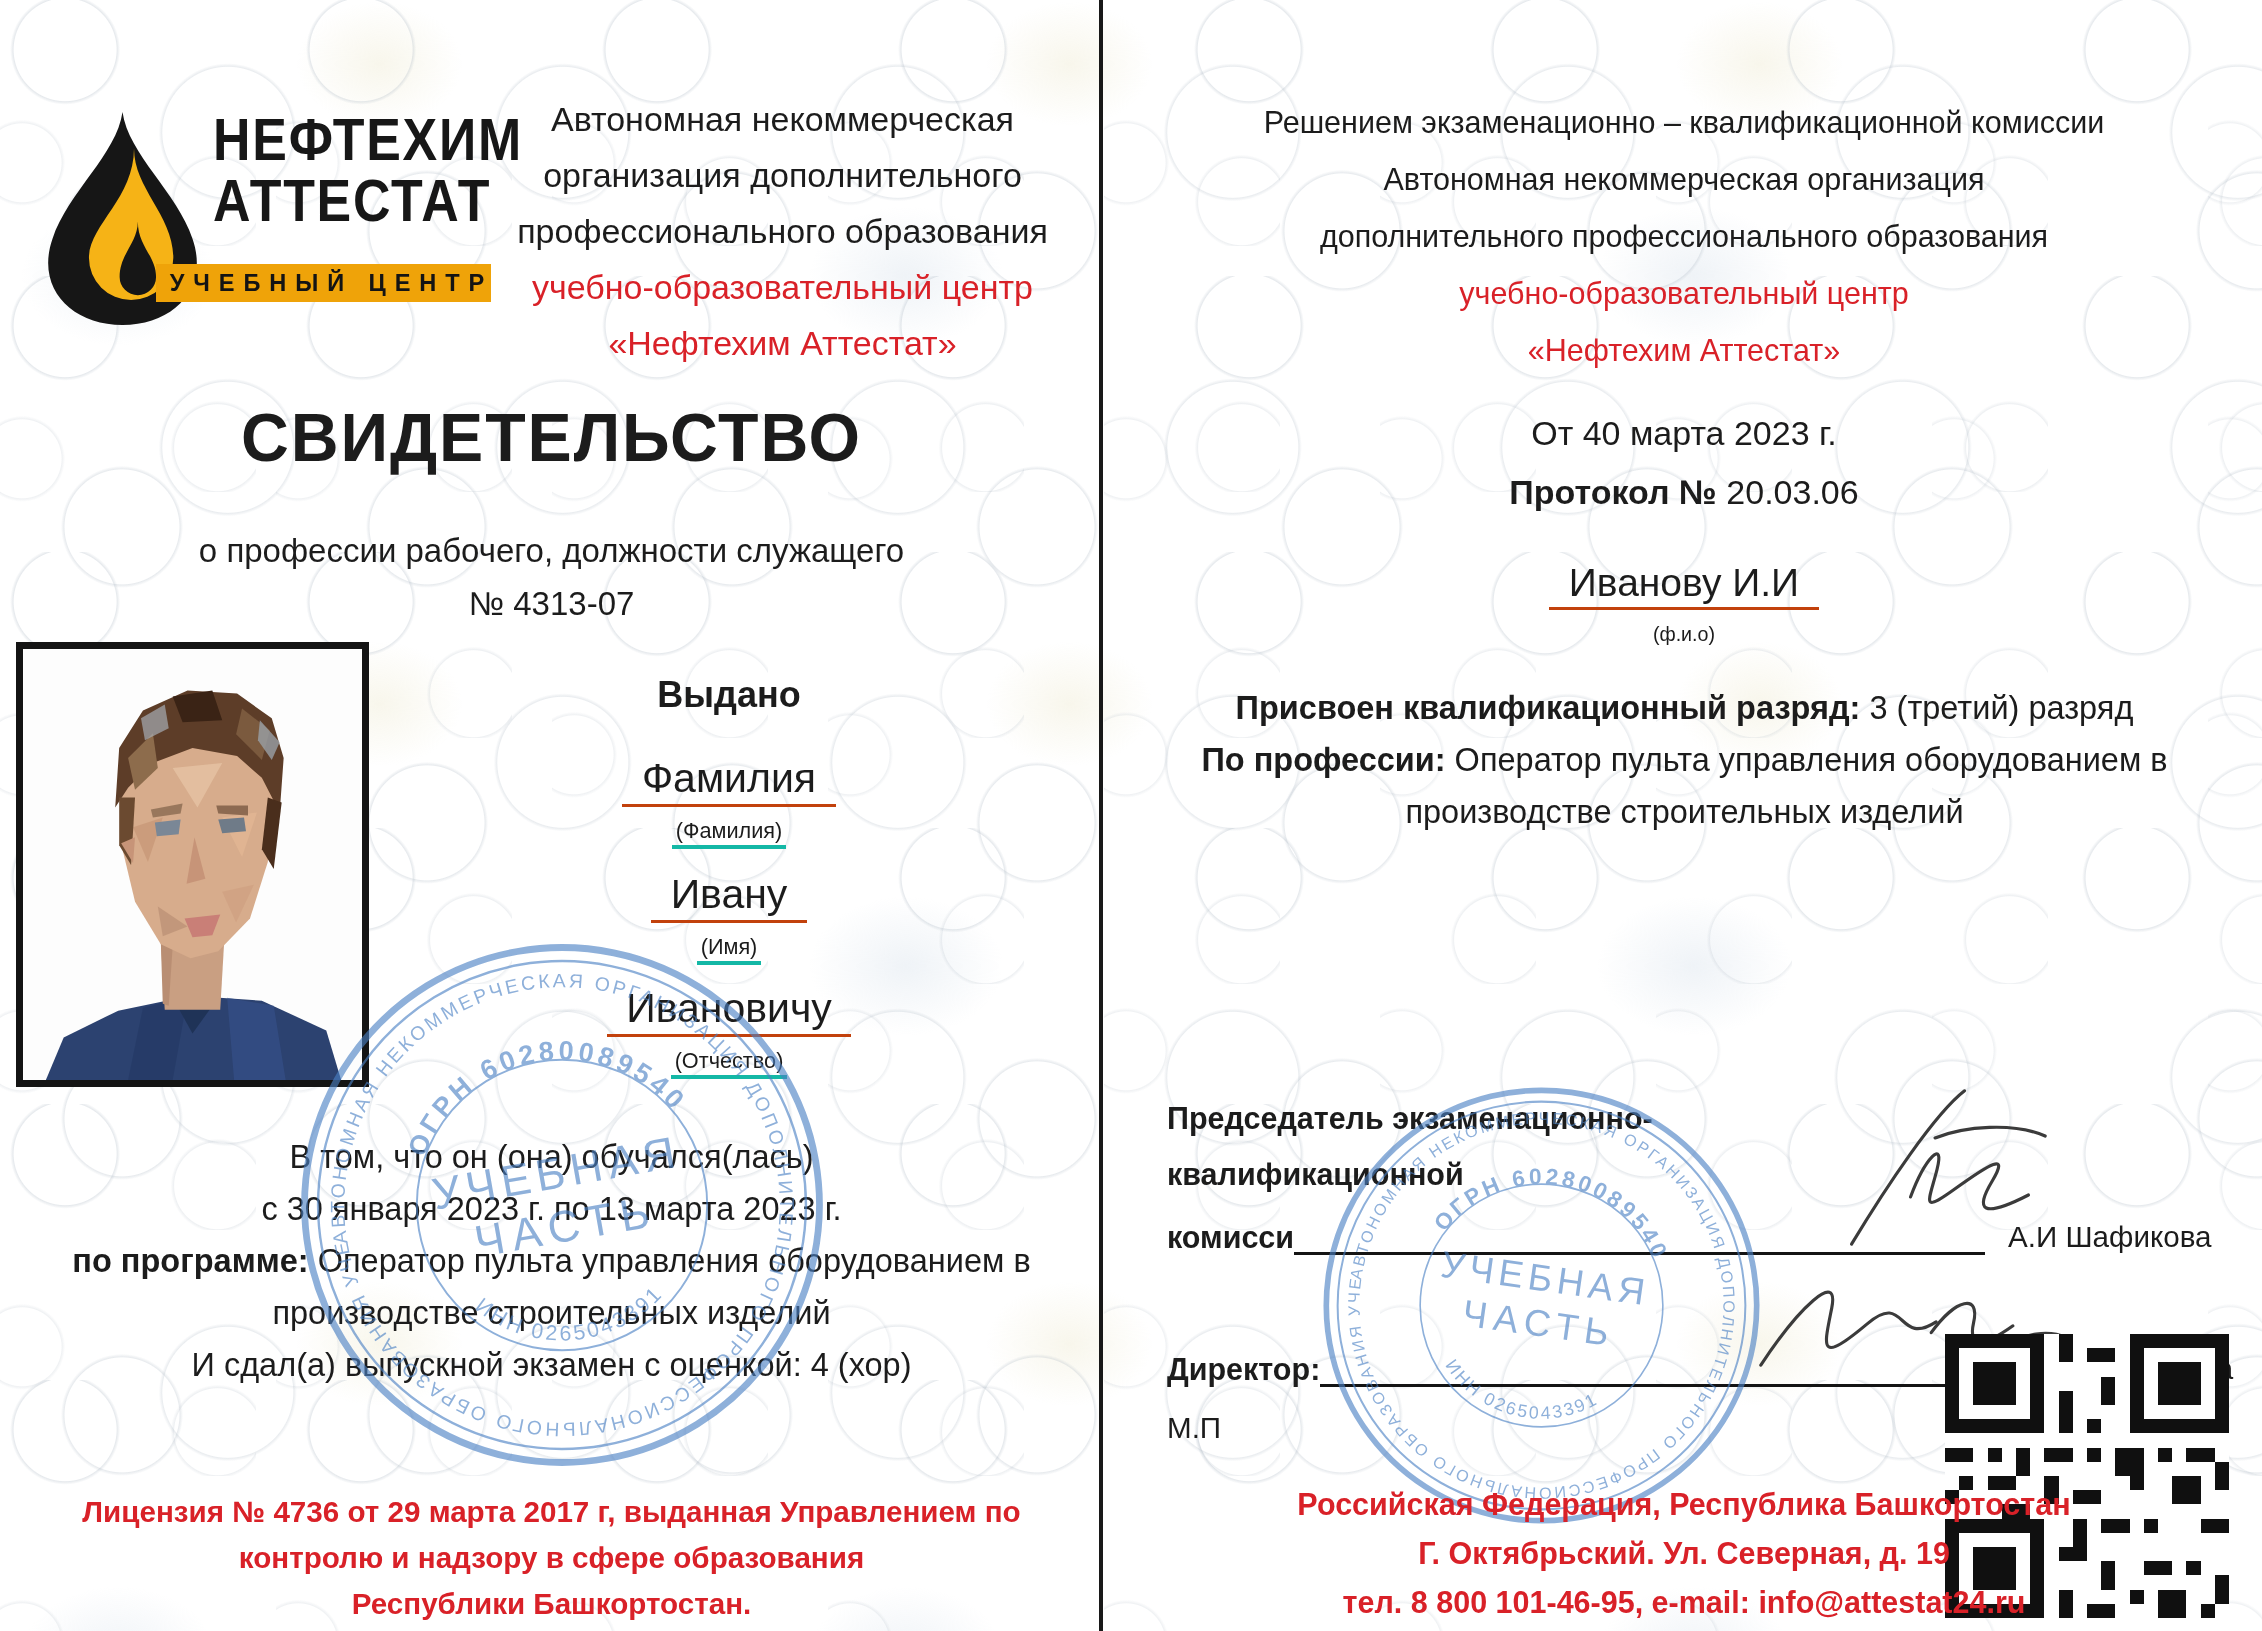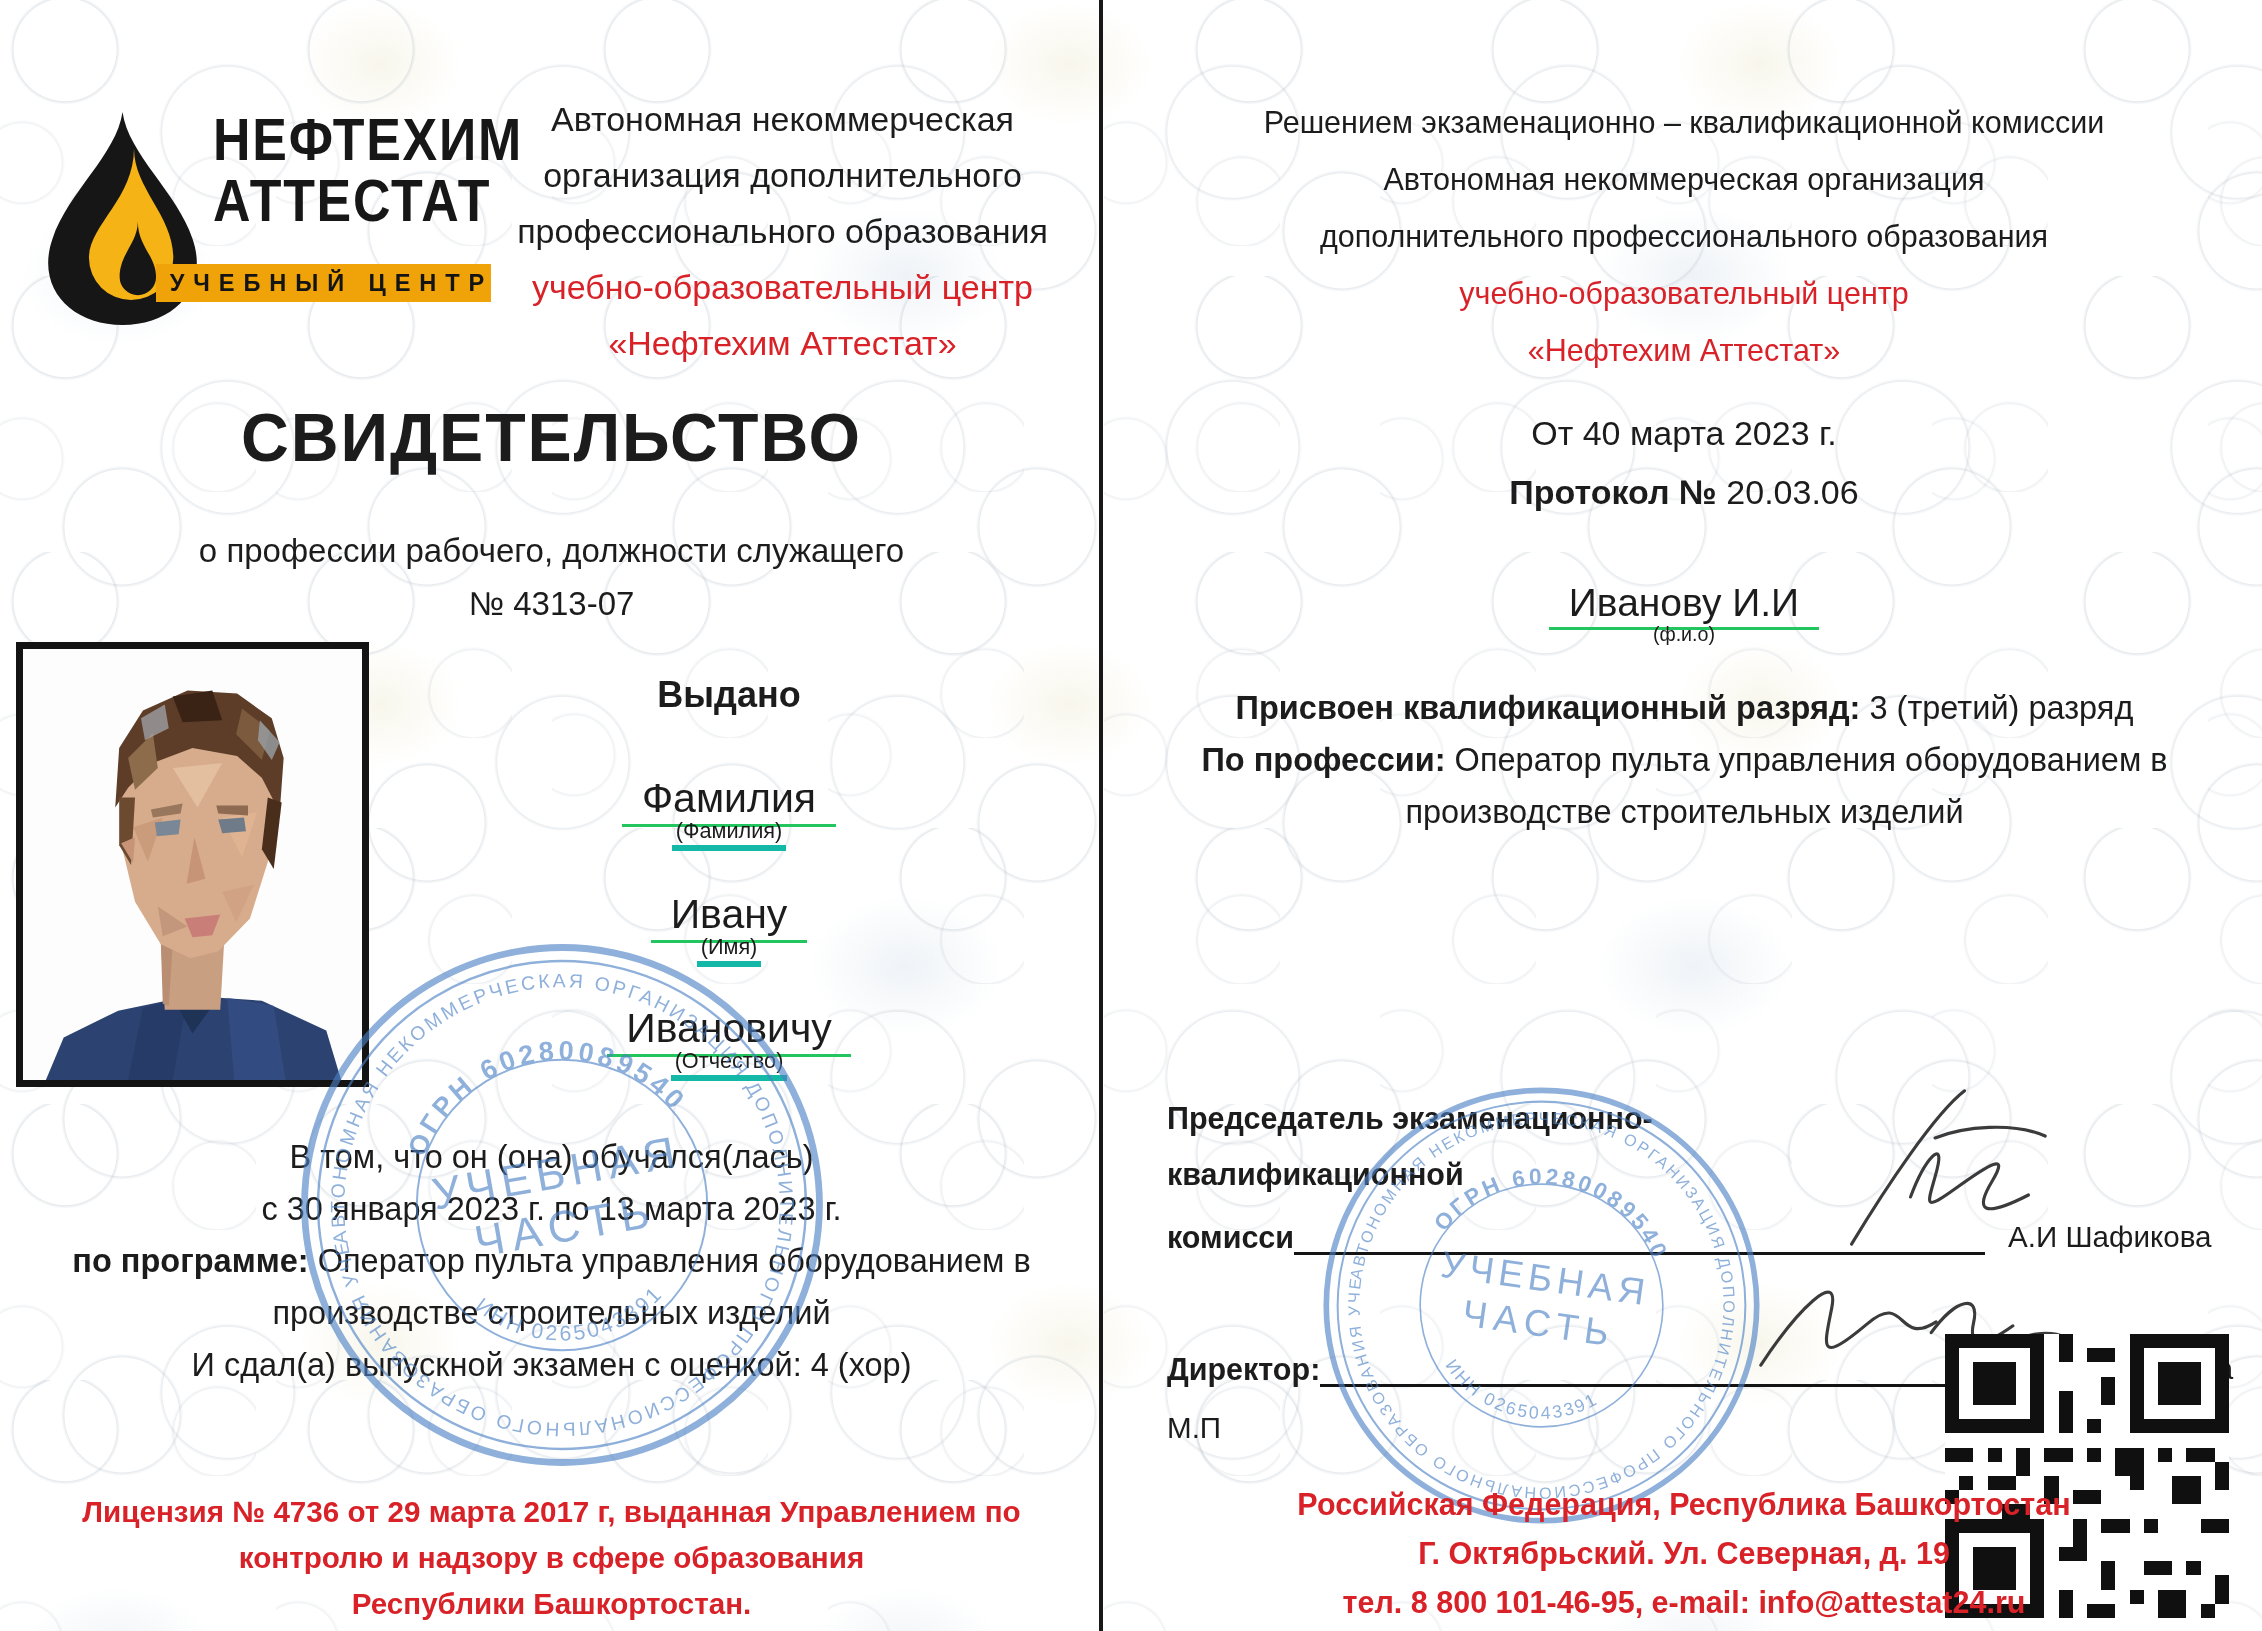--- a/index.html
+++ b/index.html
@@ -24,22 +24,22 @@
   }
   .abs{position:absolute;}
   .ctr{text-align:center;}
   .b{font-weight:bold;}
   .red{color:#d92128;}
   .line{white-space:nowrap;}
   .org-block{font-size:34px;line-height:56px;}
   .hdr-block{font-size:30.5px;line-height:57px;}
   .doc-title{font-size:69px;font-weight:bold;letter-spacing:2px;transform:scaleX(.96);transform-origin:center;}
   .subtitle{font-size:33px;}
-  .big-underline{font-size:41px;border-bottom:3px solid #22c55e;padding:0 19.7px 2px;display:inline-block;margin-top:20px;}
-  .cap-underline{font-size:21.7px;border-bottom:6px solid #14b8a6;padding:0 3.9px 1px;display:inline-block;}
+  .big-underline{font-size:41px;border-bottom:3px solid #c2410c;padding:0 19.7px 2px;display:inline-block;}
+  .cap-underline{font-size:21.7px;border-bottom:4px solid #14b8a6;padding:0 3.9px 1px;display:inline-block;}
   .body-par{font-size:32.5px;line-height:52px;}
   .license{font-size:29.6px;font-weight:600;line-height:46px;}
   .footer-red{font-size:30.5px;font-weight:600;line-height:49px;}
   .divider{left:1099px;top:0;width:3.9px;height:1631px;background:#181818;}
   .logo-word{font-size:59px;font-weight:800;letter-spacing:2px;transform:scaleX(.88);transform-origin:left;line-height:61px;color:#171717;white-space:nowrap;}
   .logo-banner{background:#efa309;color:#141414;font-weight:bold;font-size:23.6px;letter-spacing:8.9px;padding:5.9px 13.8px 4.9px;white-space:nowrap;}
   .photo-frame{border:7.9px solid #141414;background:#fff;}
   .sig-row{display:flex;align-items:flex-end;}
   .sig-line{border-bottom:3px solid #141414;flex:1 1 auto;height:1px;}
   .sig-label{font-size:30.5px;font-weight:bold;white-space:nowrap;}

